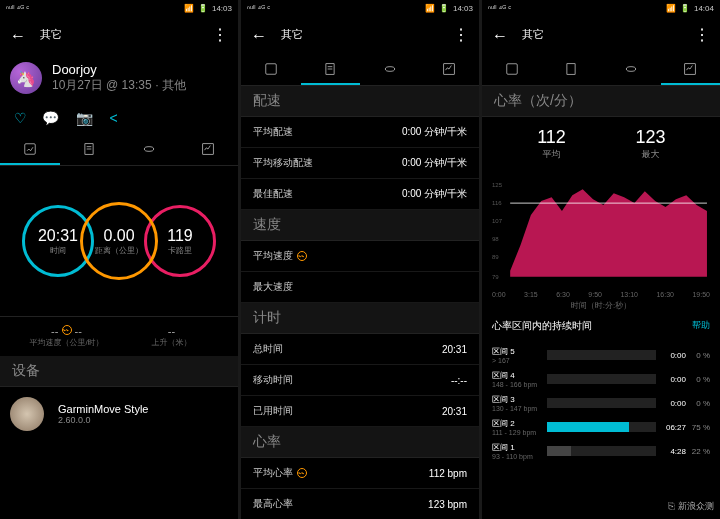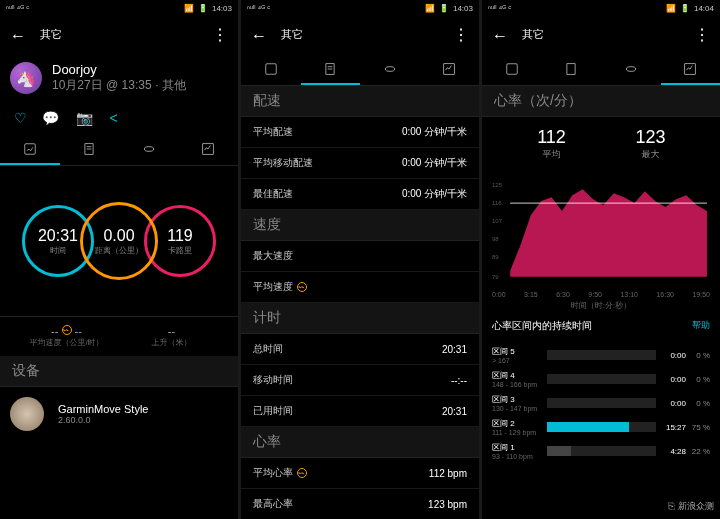--- a/index.html
+++ b/index.html
@@ -204,28 +204,28 @@
     <div class="row">
         <span class="label">平均移动配速</span>
         <span class="value">0:00 分钟/千米</span>
       </div>
     <div class="row">
         <span class="label">最佳配速</span>
         <span class="value">0:00 分钟/千米</span>
       </div>
     <div class="group-hdr">速度</div>
     <div class="row">
-        <span class="label">最大速度</span>
-        <span class="value"></span>
-      </div>
-    <div class="row">
         <span class="label">
           <span>平均速度</span> 
           <span class="badge"></span>
         </span>
+        <span class="value"></span>
+      </div>
+    <div class="row">
+        <span class="label">最大速度</span>
         <span class="value"></span>
       </div>
     <div class="group-hdr">计时</div>
     <div class="row">
         <span class="label">总时间</span>
         <span class="value">20:31</span>
       </div>
     <div class="row">
         <span class="label">移动时间</span>
         <span class="value">--:--</span>
@@ -360,21 +360,21 @@
         <div class="zone-pct">0 %</div>
       </div>
       <div class="zone-row">
       <div class="zone-lbl">
           <div>区间 2</div>
           <div class="sub">111 - 129 bpm</div>
         </div>
       <div class="zone-bar-bg">
           <div class="zone-bar blue" style="width:75%"></div>
         </div>
-      <div class="zone-time">15:27</div>
+      <div class="zone-time">06:27</div>
         <div class="zone-pct">75 %</div>
       </div>
       <div class="zone-row">
       <div class="zone-lbl">
           <div>区间 1</div>
           <div class="sub">93 - 110 bpm</div>
         </div>
       <div class="zone-bar-bg">
           <div class="zone-bar " style="width:22%"></div>
         </div>

